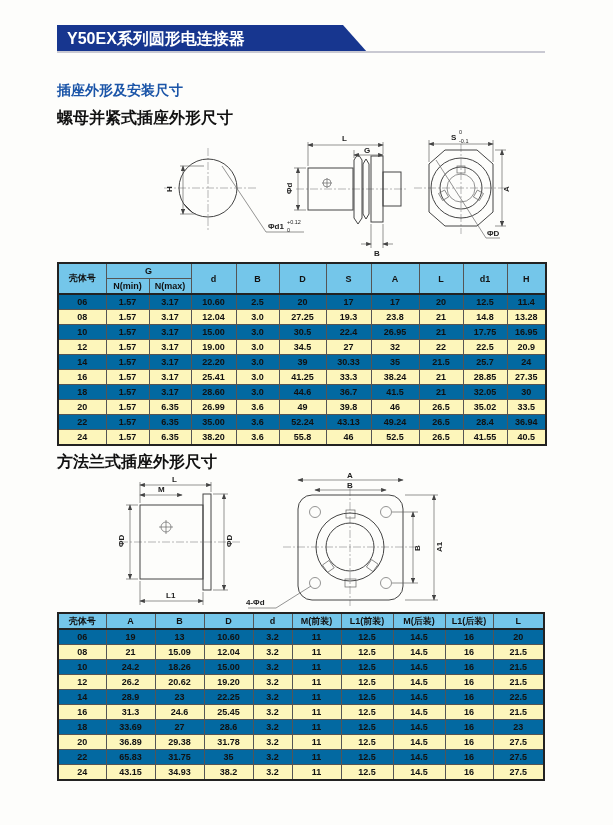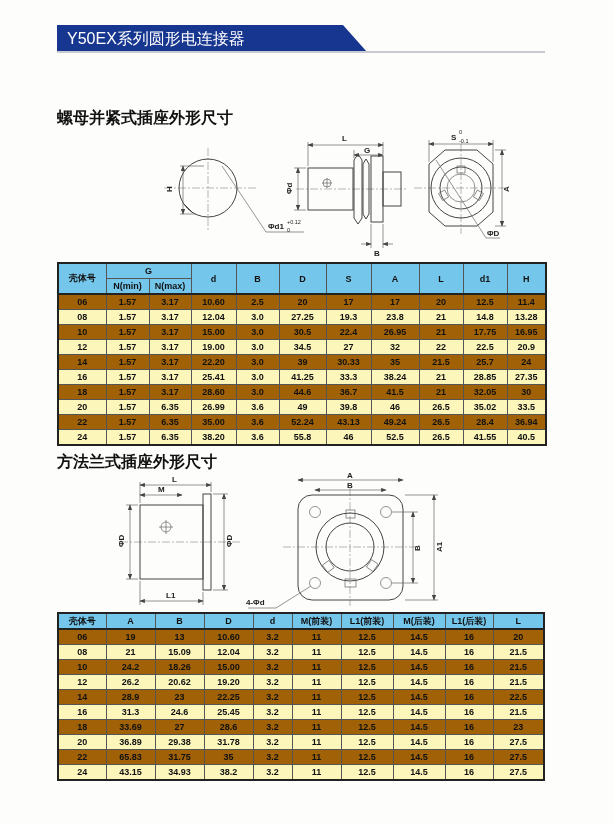--- a/index.html
+++ b/index.html
@@ -1,33 +1,33 @@
 <!DOCTYPE html>
 <html><head>
 <meta charset="utf-8">
 <style>
   html,body{margin:0;padding:0;}
   body{background:#ffffff;font-family:"Liberation Sans","DejaVu Sans",sans-serif;}
   #page{position:relative;width:613px;height:825px;background:#fdfdfb;overflow:hidden;}
 
   
   .banner{position:absolute;left:57px;top:25px;width:310px;height:27px;
-    background:#17368f;color:#fff;font-size:16px;font-weight:normal;
+    background:#17368f;color:#fff;font-size:16px;font-weight:bold;
     line-height:27px;padding-left:10px;
     clip-path:polygon(0 0,286px 0,310px 100%,0 100%);}
   .banner-line{position:absolute;left:57px;top:51px;width:488px;height:2px;background:#c9c9d2;}
 
   .h-blue{position:absolute;left:57px;top:82px;font-size:14px;font-weight:bold;color:#1b55a8;}
   .h-sub{position:absolute;left:57px;font-size:16px;font-weight:bold;color:#111;}
   .h-sub1{top:108px;}
   .h-sub2{top:452px;text-align:right;}
 
   
   table{border-collapse:collapse;table-layout:fixed;position:absolute;left:57px;
-    font-size:9px;color:#111;background:#a16207;}
+    font-size:9px;color:#111;background:#0369a1;}
   #t1{top:262px;width:488px;}
   #t2{top:612px;width:488px;}
   th,td{border:1px solid #555;text-align:center;padding:0;height:14px;
     overflow:hidden;white-space:nowrap;font-weight:600;}
   thead th{background:#74c6ea;font-weight:bold;height:14px;border-bottom-width:1px;}
   table{border:2px solid #222;}
   thead{border-bottom:2px solid #222;}
   tr.alt td{background:#fdf6bb;}
 
   
@@ -43,20 +43,21 @@
 </head>
 <body>
 
 <div id="page">
 
   <div class="banner">
     <span>Y50EX系列圆形电连接器</span>
   </div>
   <div class="banner-line"></div>
 
+  <div class="h-blue">插座外形及安装尺寸</div>
   <div class="h-sub h-sub1">螺母并紧式插座外形尺寸</div>
 
   <svg id="fig1" width="420" height="132" viewBox="0 0 420 132">
     <defs>
       <marker id="ar" markerWidth="8" markerHeight="6" refX="7" refY="3" orient="auto">
         <path d="M0,0 L8,3 L0,6 z" fill="#444"></path>
       </marker>
       <marker id="ars" markerWidth="8" markerHeight="6" refX="1" refY="3" orient="auto">
         <path d="M8,0 L0,3 L8,6 z" fill="#444"></path>
       </marker>

